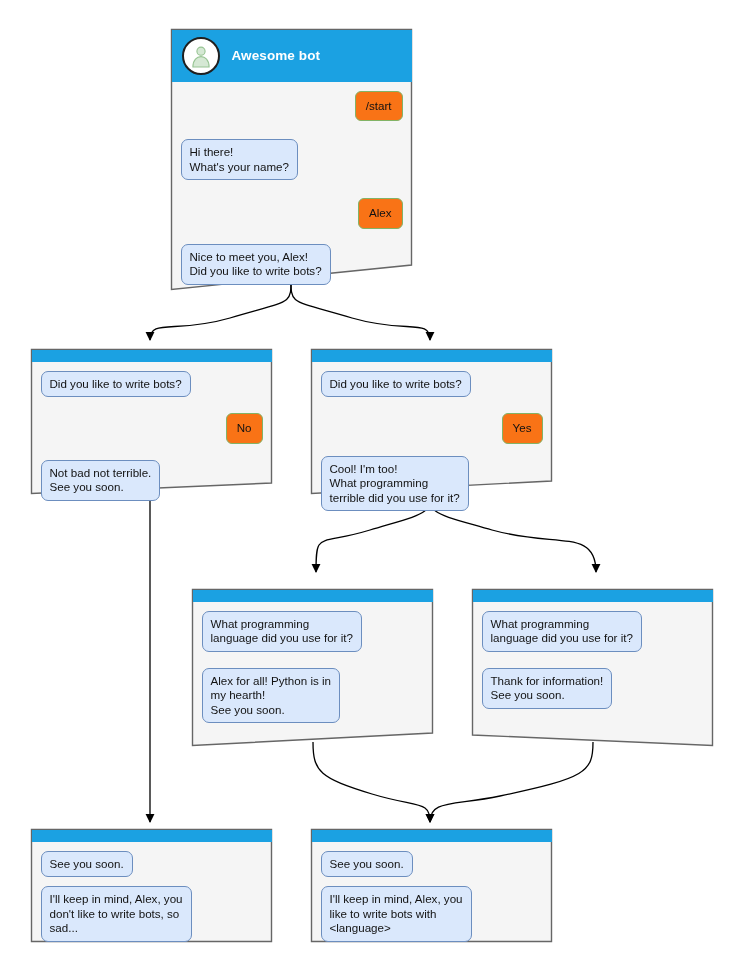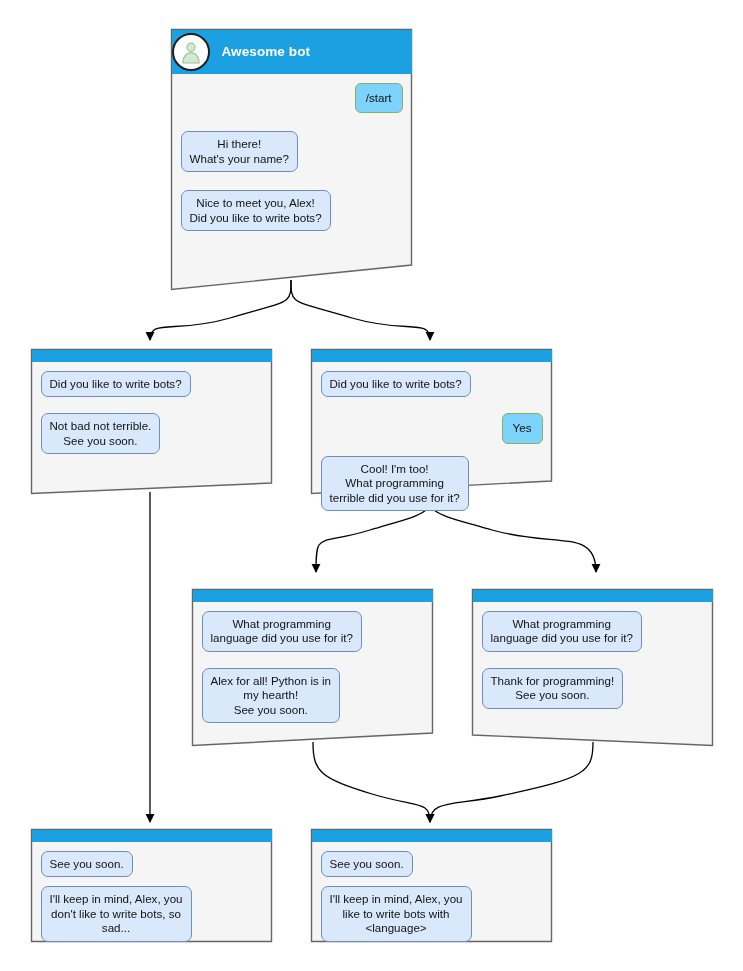--- a/index.html
+++ b/index.html
@@ -44,24 +44,25 @@
   }
   .card-inner {
     position: absolute;
     left: 0; top: 0;
     width: 100%;
     box-sizing: border-box;
   }
 
   .titlebar {
     position: relative;
-    height: 44px;
+    height: 52px;
     background: #1ba1e2;
     display: flex;
     align-items: center;
+    padding-left: 10px;
     box-sizing: border-box;
   }
   .titlebar.slim {
     height: 12px;
     padding: 0;
   }
   .avatar {
     width: 38px;
     height: 38px;
     border-radius: 50%;
@@ -99,24 +100,23 @@
     line-height: 14.5px;
     color: #121212;
     padding: 5px 8px;
     border-radius: 7px;
     box-sizing: border-box;
     white-space: pre-line;
   }
   .bubble.bot {
     background: #dae8fc;
     border: 1px solid #6c8ebf;
-    text-align: center;
   }
   .bubble.user {
-    background: #7dd3fc;
+    background: #f97316;
     border: 1px solid #82b366;
     border-radius: 6px;
     padding: 7px 10px;
   }
 </style>
 </head>
 <body>
 
 <div id="canvas">
 
@@ -157,38 +157,44 @@
         <div class="bot-name">Awesome bot</div>
       </div>
       <div class="chatbody" style="width:240px; margin-left:1.5px;">
         <div class="row right" style="margin-bottom:18px;">
           <div class="bubble user">/start</div>
         </div>
         <div class="row left" style="margin-bottom:18px;">
           <div class="bubble bot">Hi there!
 What's your name?</div>
         </div>
+        <div class="row right" style="margin-bottom:15px;">
+          <div class="bubble user">Alex</div>
+        </div>
         <div class="row left">
           <div class="bubble bot">Nice to meet you, Alex!
 Did you like to write bots?</div>
         </div>
       </div>
     </div>
   </div>
 
   <div class="card" style="left:30px; top:348px; width:243px; height:148px;">
     <svg class="card-shape" viewBox="0 0 243 148" preserveAspectRatio="none">
       <polygon points="1.5,1.5 241.5,1.5 241.5,135 1.5,145.5" fill="#f5f5f5" stroke="#666666" stroke-width="1.4"></polygon>
     </svg>
     <div class="card-inner">
       <div class="titlebar slim" style="width:240px; margin-left:1.5px; margin-top:1.5px;"></div>
       <div class="chatbody" style="width:240px; margin-left:1.5px;">
         <div class="row left" style="margin-bottom:16px;">
           <div class="bubble bot">Did you like to write bots?</div>
         </div>
+        <div class="row right" style="margin-bottom:16px;">
+          <div class="bubble user">No</div>
+        </div>
         <div class="row left">
           <div class="bubble bot">Not bad not terrible.
 See you soon.</div>
         </div>
       </div>
     </div>
   </div>
 
   <div class="card" style="left:310px; top:348px; width:243px; height:148px;">
     <svg class="card-shape" viewBox="0 0 243 148" preserveAspectRatio="none">
@@ -237,21 +243,21 @@
       <polygon points="1.5,1.5 241.5,1.5 241.5,157.5 1.5,147" fill="#f5f5f5" stroke="#666666" stroke-width="1.4"></polygon>
     </svg>
     <div class="card-inner">
       <div class="titlebar slim" style="width:240px; margin-left:1.5px; margin-top:1.5px;"></div>
       <div class="chatbody" style="width:240px; margin-left:1.5px;">
         <div class="row left" style="margin-bottom:16px;">
           <div class="bubble bot">What programming
 language did you use for it?</div>
         </div>
         <div class="row left">
-          <div class="bubble bot">Thank for programming!
+          <div class="bubble bot">Thank for information!
 See you soon.</div>
         </div>
       </div>
     </div>
   </div>
 
   <div class="card" style="left:30px; top:828px; width:243px; height:115px;">
     <svg class="card-shape" viewBox="0 0 243 115" preserveAspectRatio="none">
       <polygon points="1.5,1.5 241.5,1.5 241.5,113.5 1.5,113.5" fill="#f5f5f5" stroke="#666666" stroke-width="1.4"></polygon>
     </svg>

